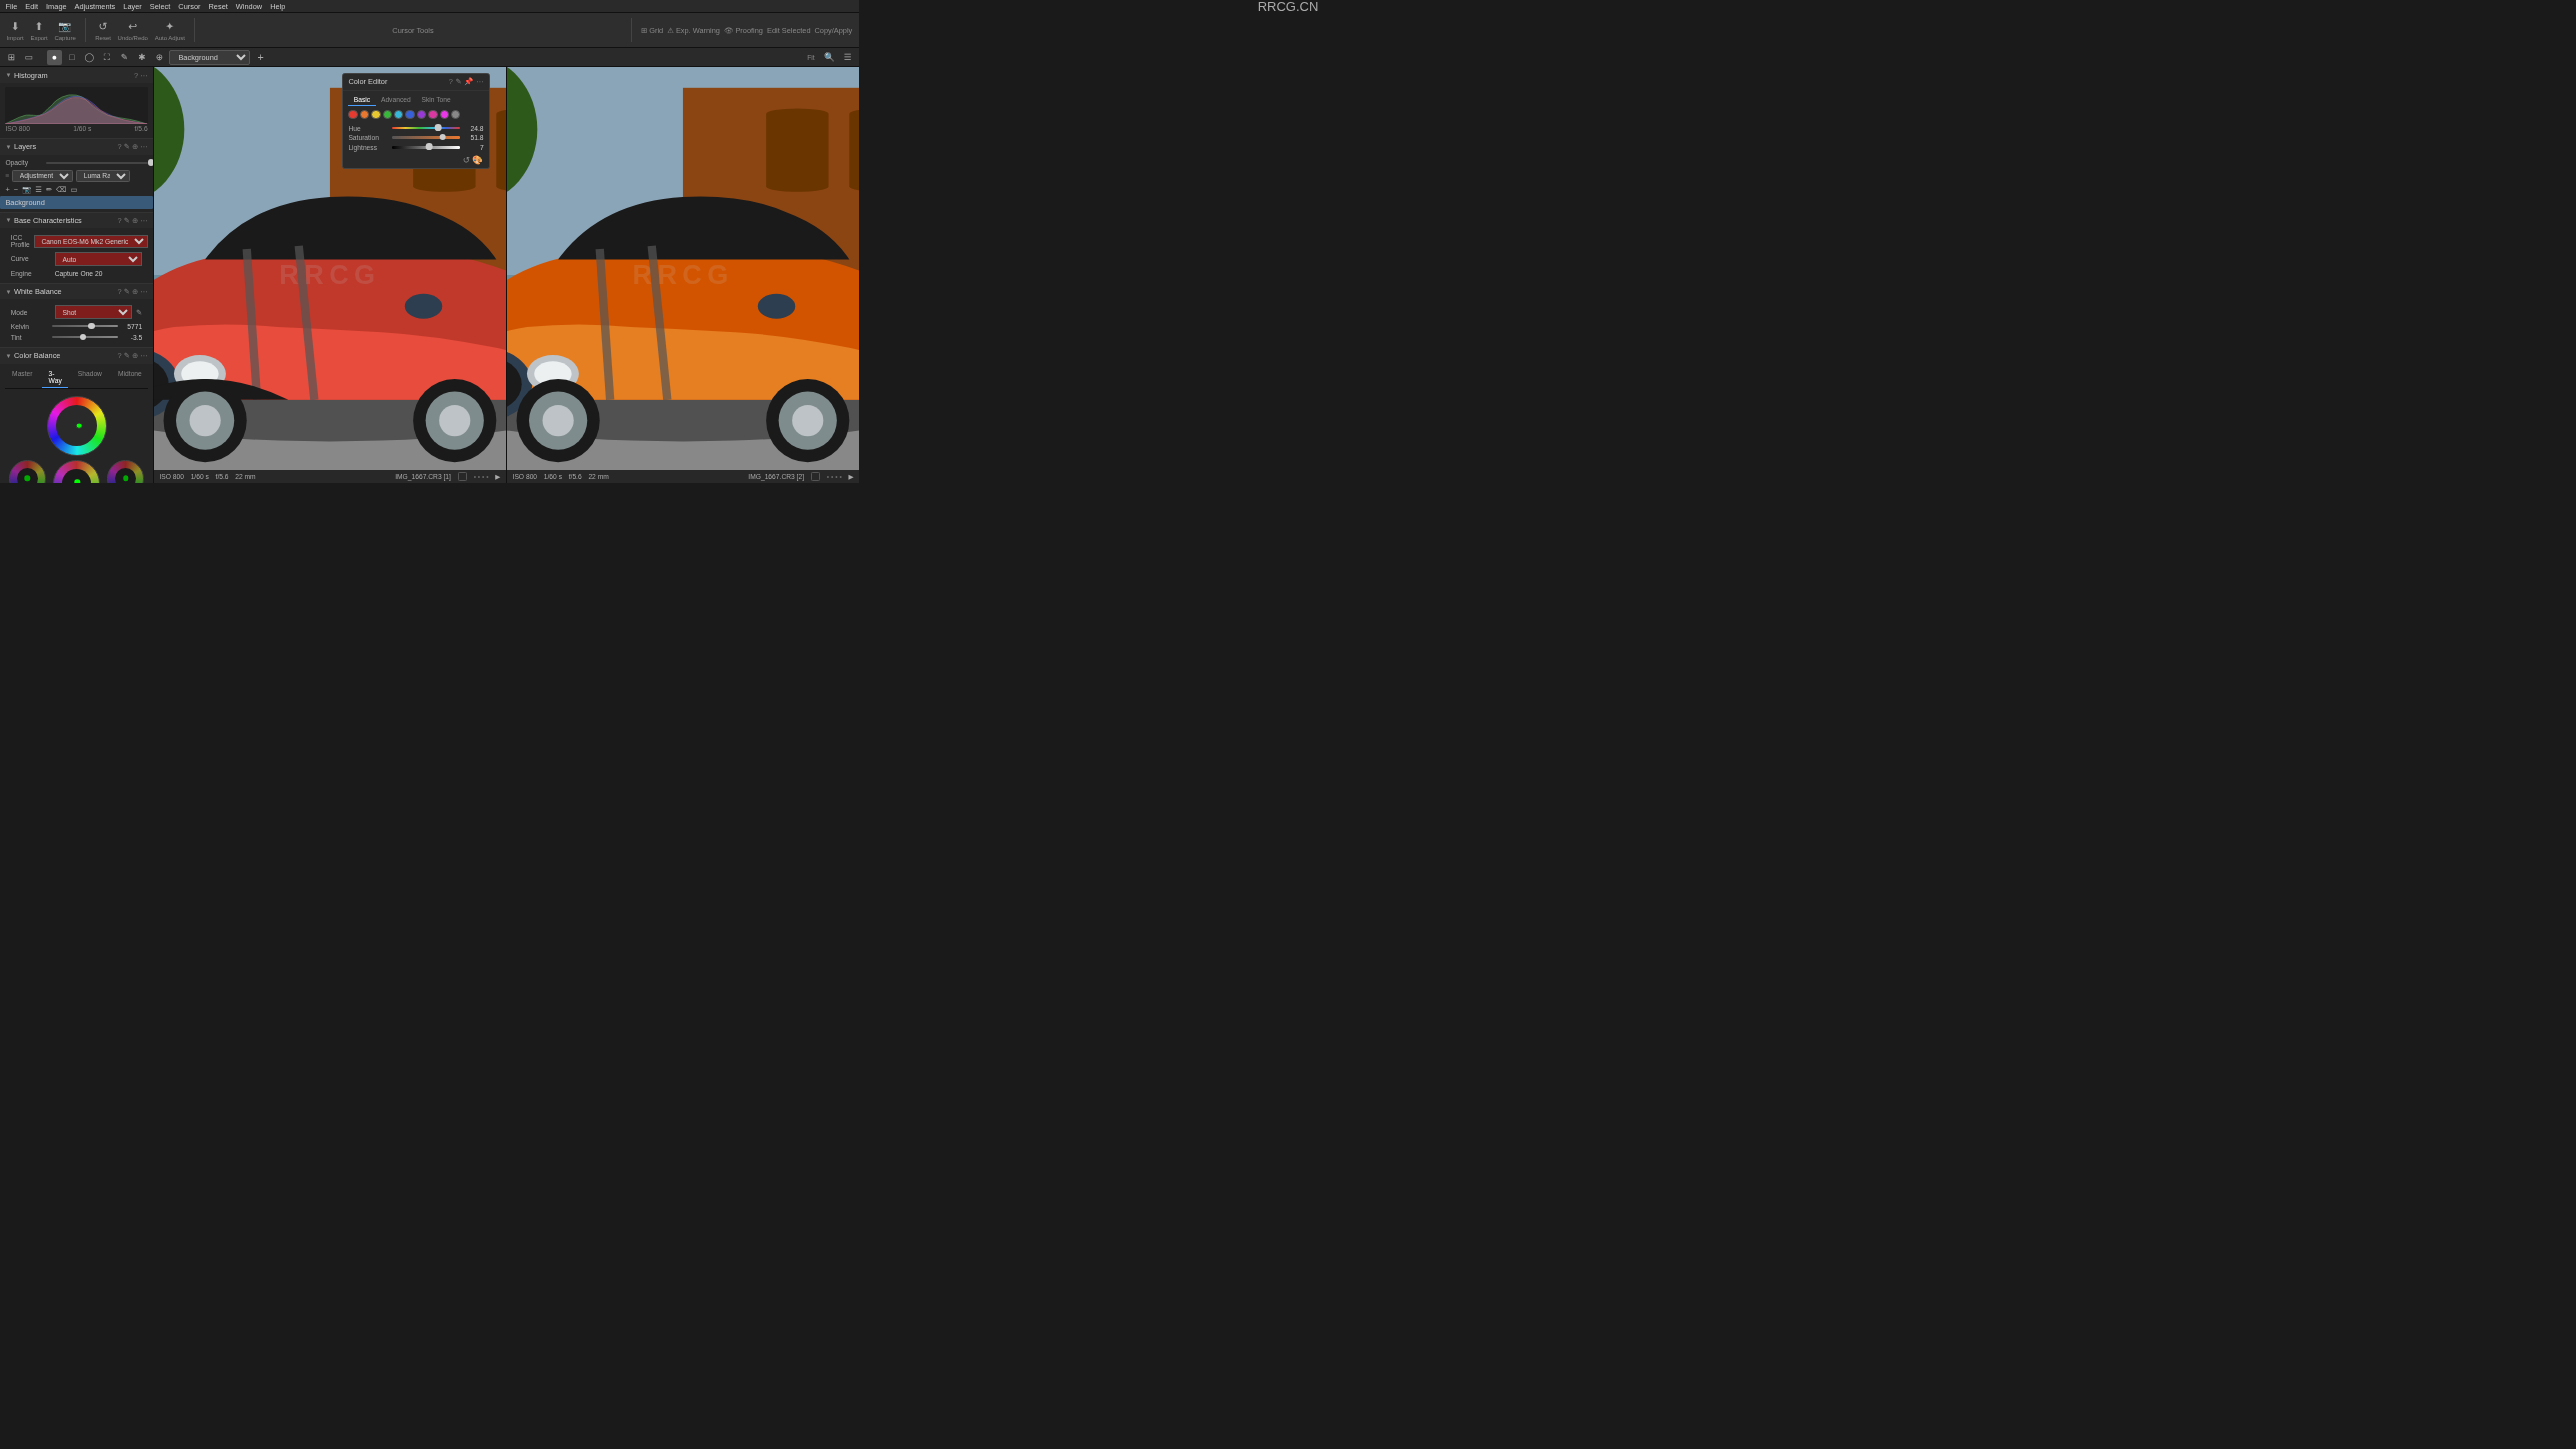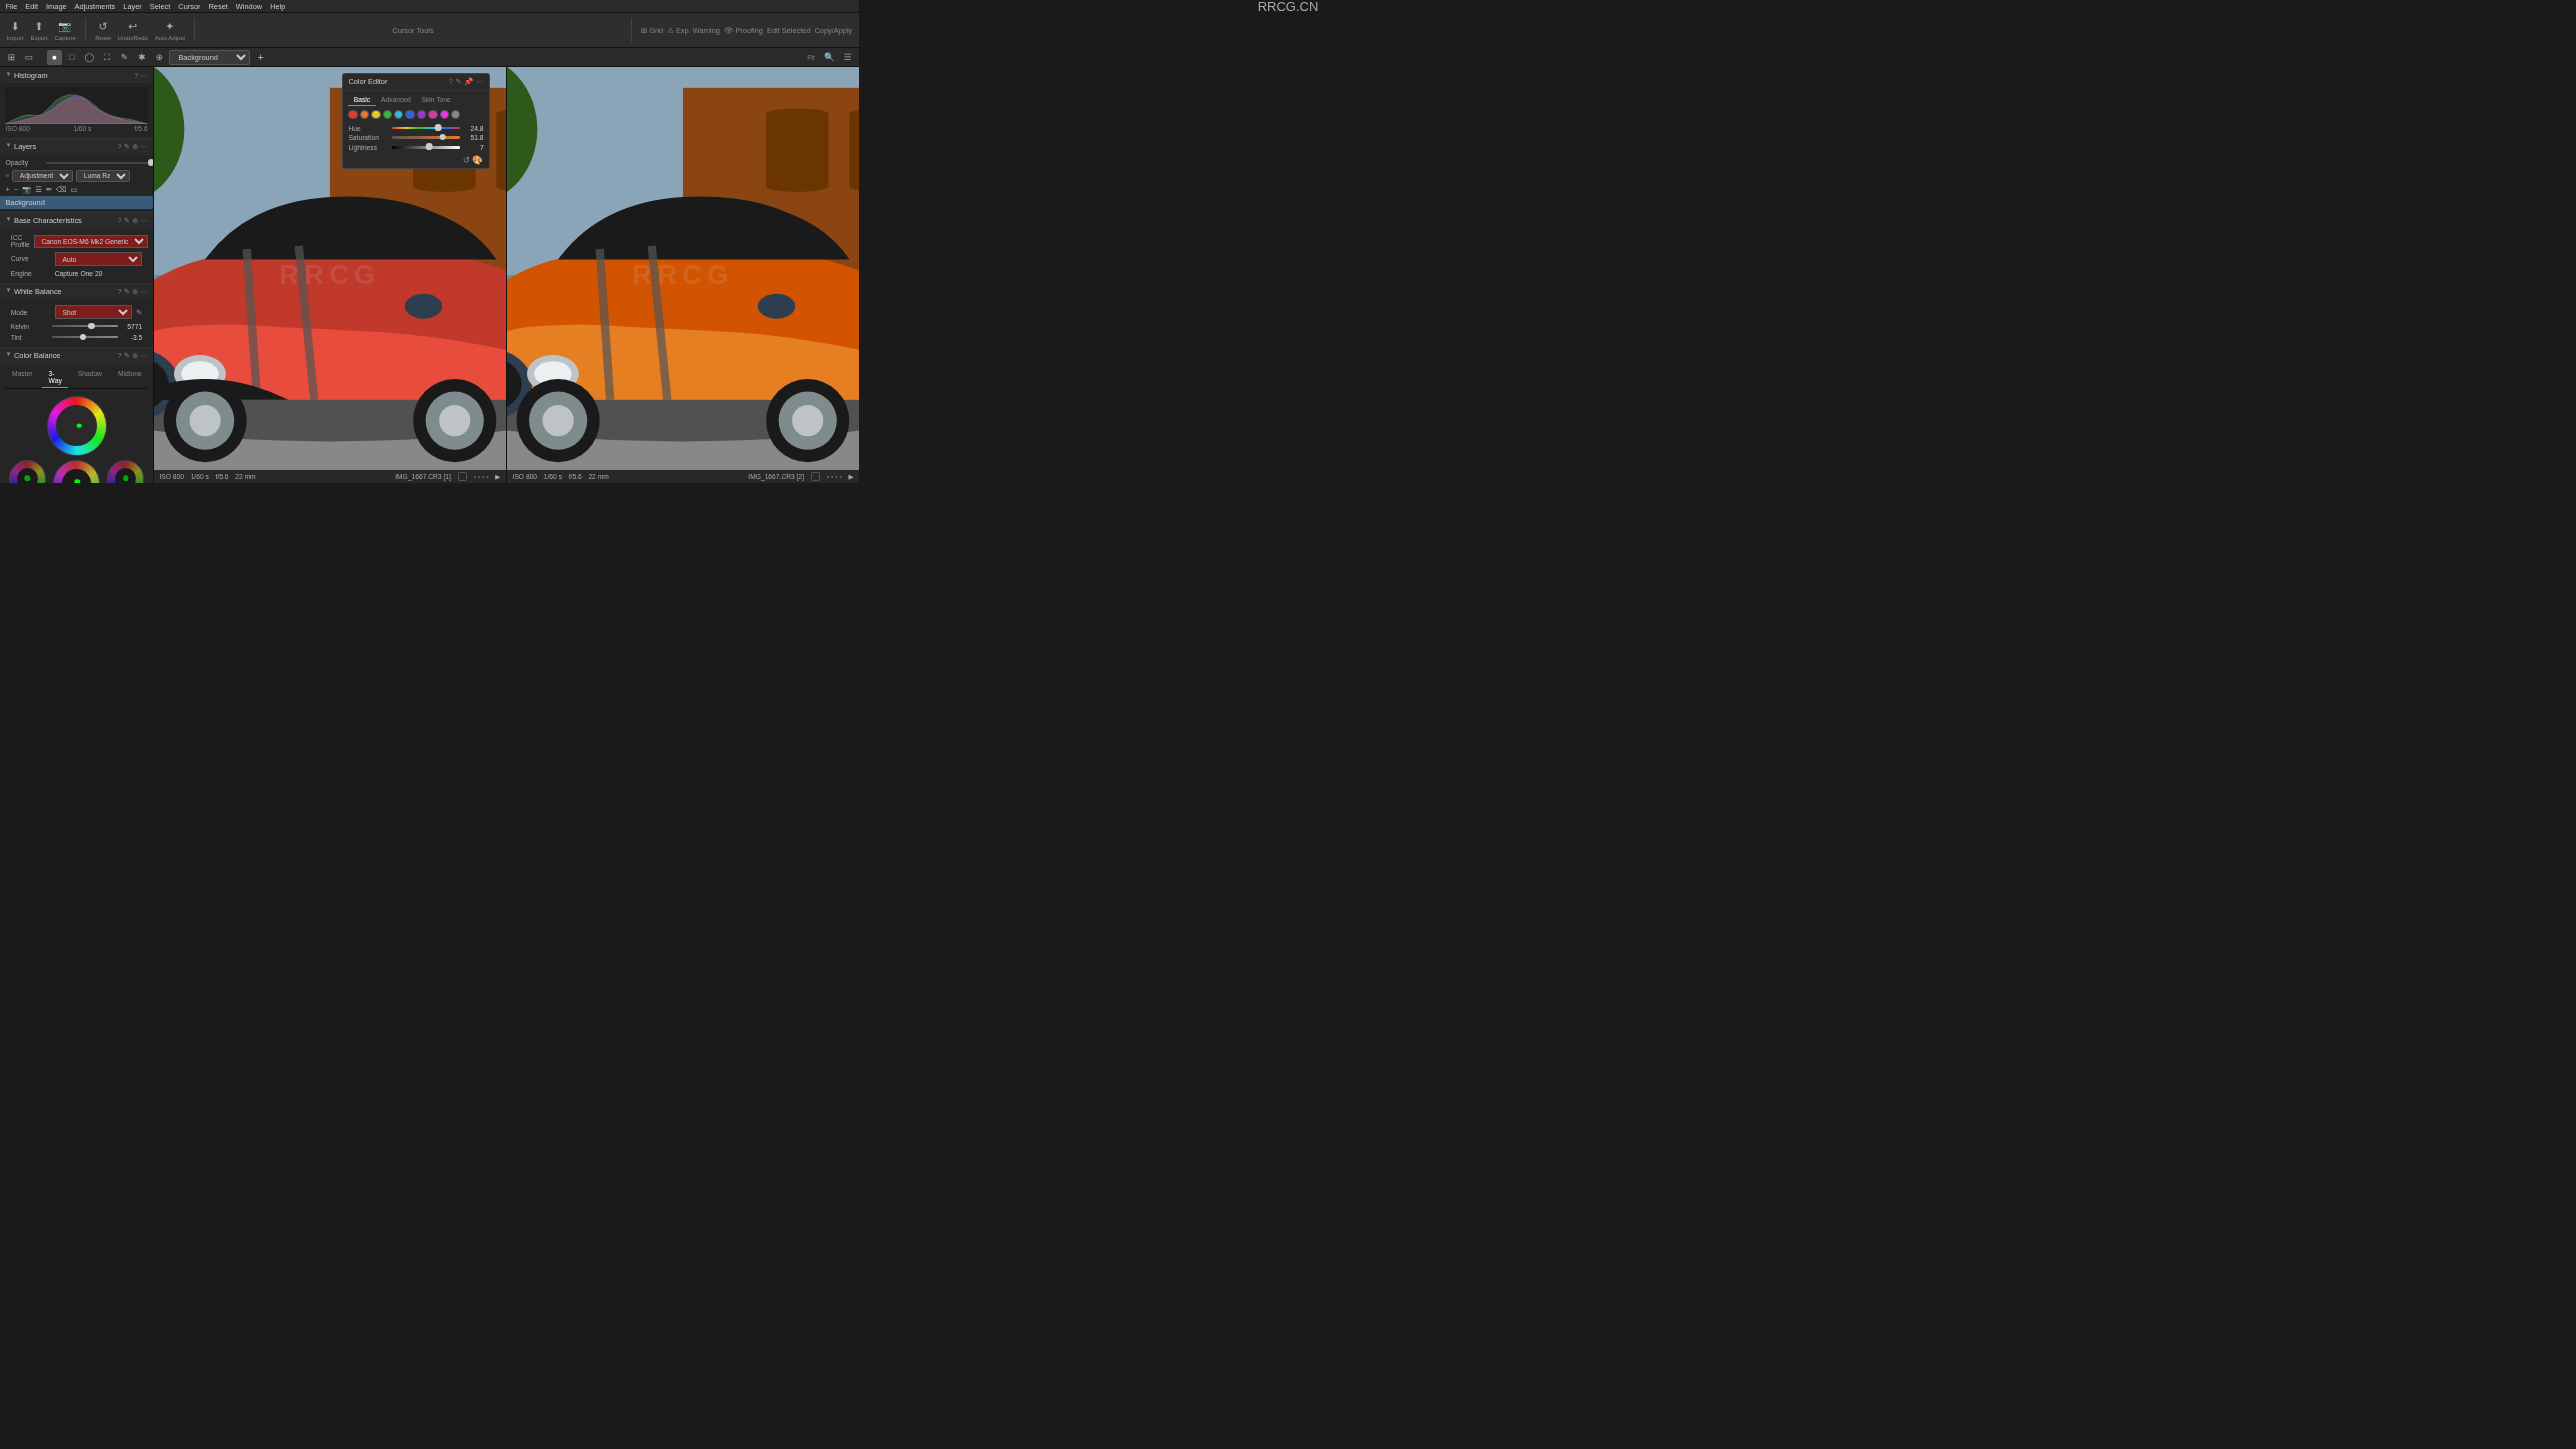--- a/index.html
+++ b/index.html
@@ -26,21 +26,21 @@
     
     #main { display: flex; height: calc(483px - 67px); }
 
     
     #left-panel { width: 154px; background: #252525; border-right: 0.7px solid #111; overflow-y: auto; flex-shrink: 0; }
     #left-panel::-webkit-scrollbar { width: 2.7px; }
     #left-panel::-webkit-scrollbar-track { background: #222; }
     #left-panel::-webkit-scrollbar-thumb { background: #444; }
 
     .panel-section { border-bottom: 0.7px solid #333; }
-    .panel-header { display: flex; padding: 3.4px 5.4px; cursor: pointer; background: #2a2a2a; gap: 2.7px; }
+    .panel-header { display: flex; align-items: center; padding: 3.4px 5.4px; cursor: pointer; background: #2a2a2a; gap: 2.7px; }
     .panel-header .arrow { font-size: 6px; color: #888; }
     .panel-header .title { font-size: 7.4px; color: #ccc; flex: 1; font-weight: 500; }
     .panel-header .icons { display: flex; gap: 2.7px; color: #777; font-size: 7.4px; }
     .panel-content { padding: 4px 5.4px; }
 
     
     #histogram-canvas { width: 100%; height: 37px; background: #1e1e1e; border-radius: 1.3px; position: relative; overflow: hidden; }
     .hist-info { display: flex; justify-content: space-between; padding: 1.3px 0; font-size: 6.7px; color: #888; }
     .layer-item { display: flex; align-items: center; gap: 4px; padding: 2px 5.4px; cursor: pointer; border-radius: 1.3px; }
     .layer-item.selected { background: #3a5a7a; }

